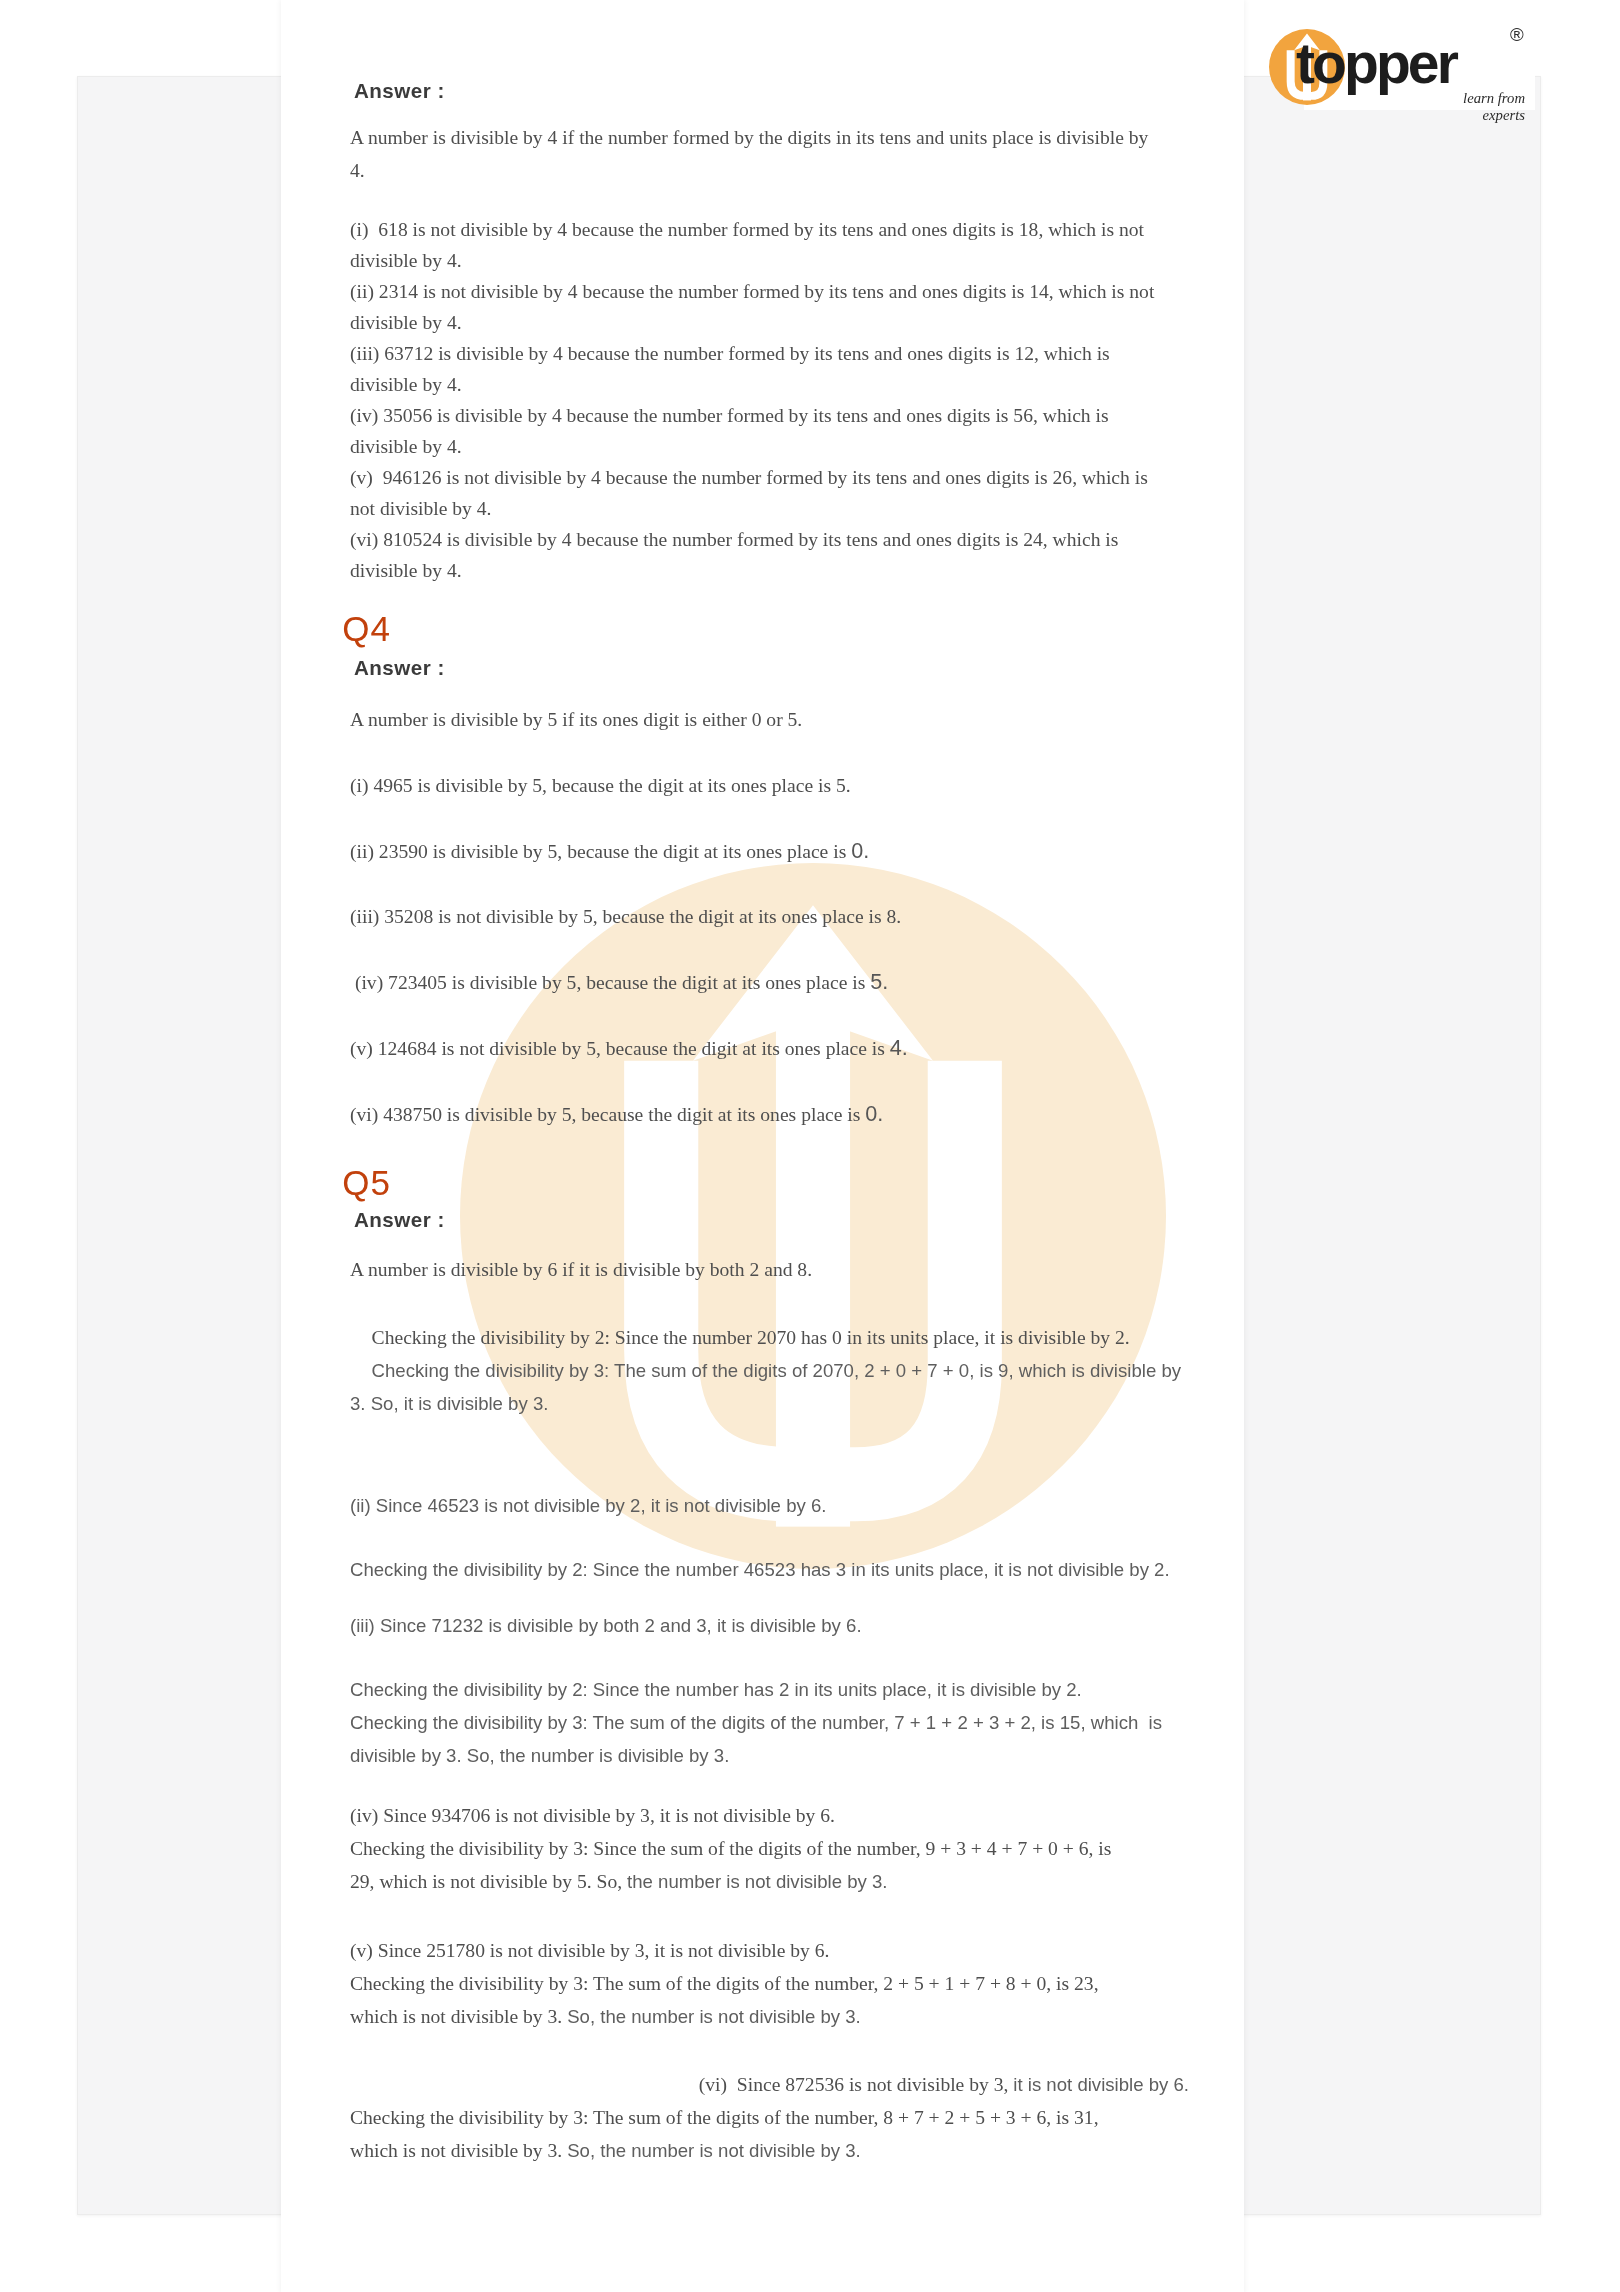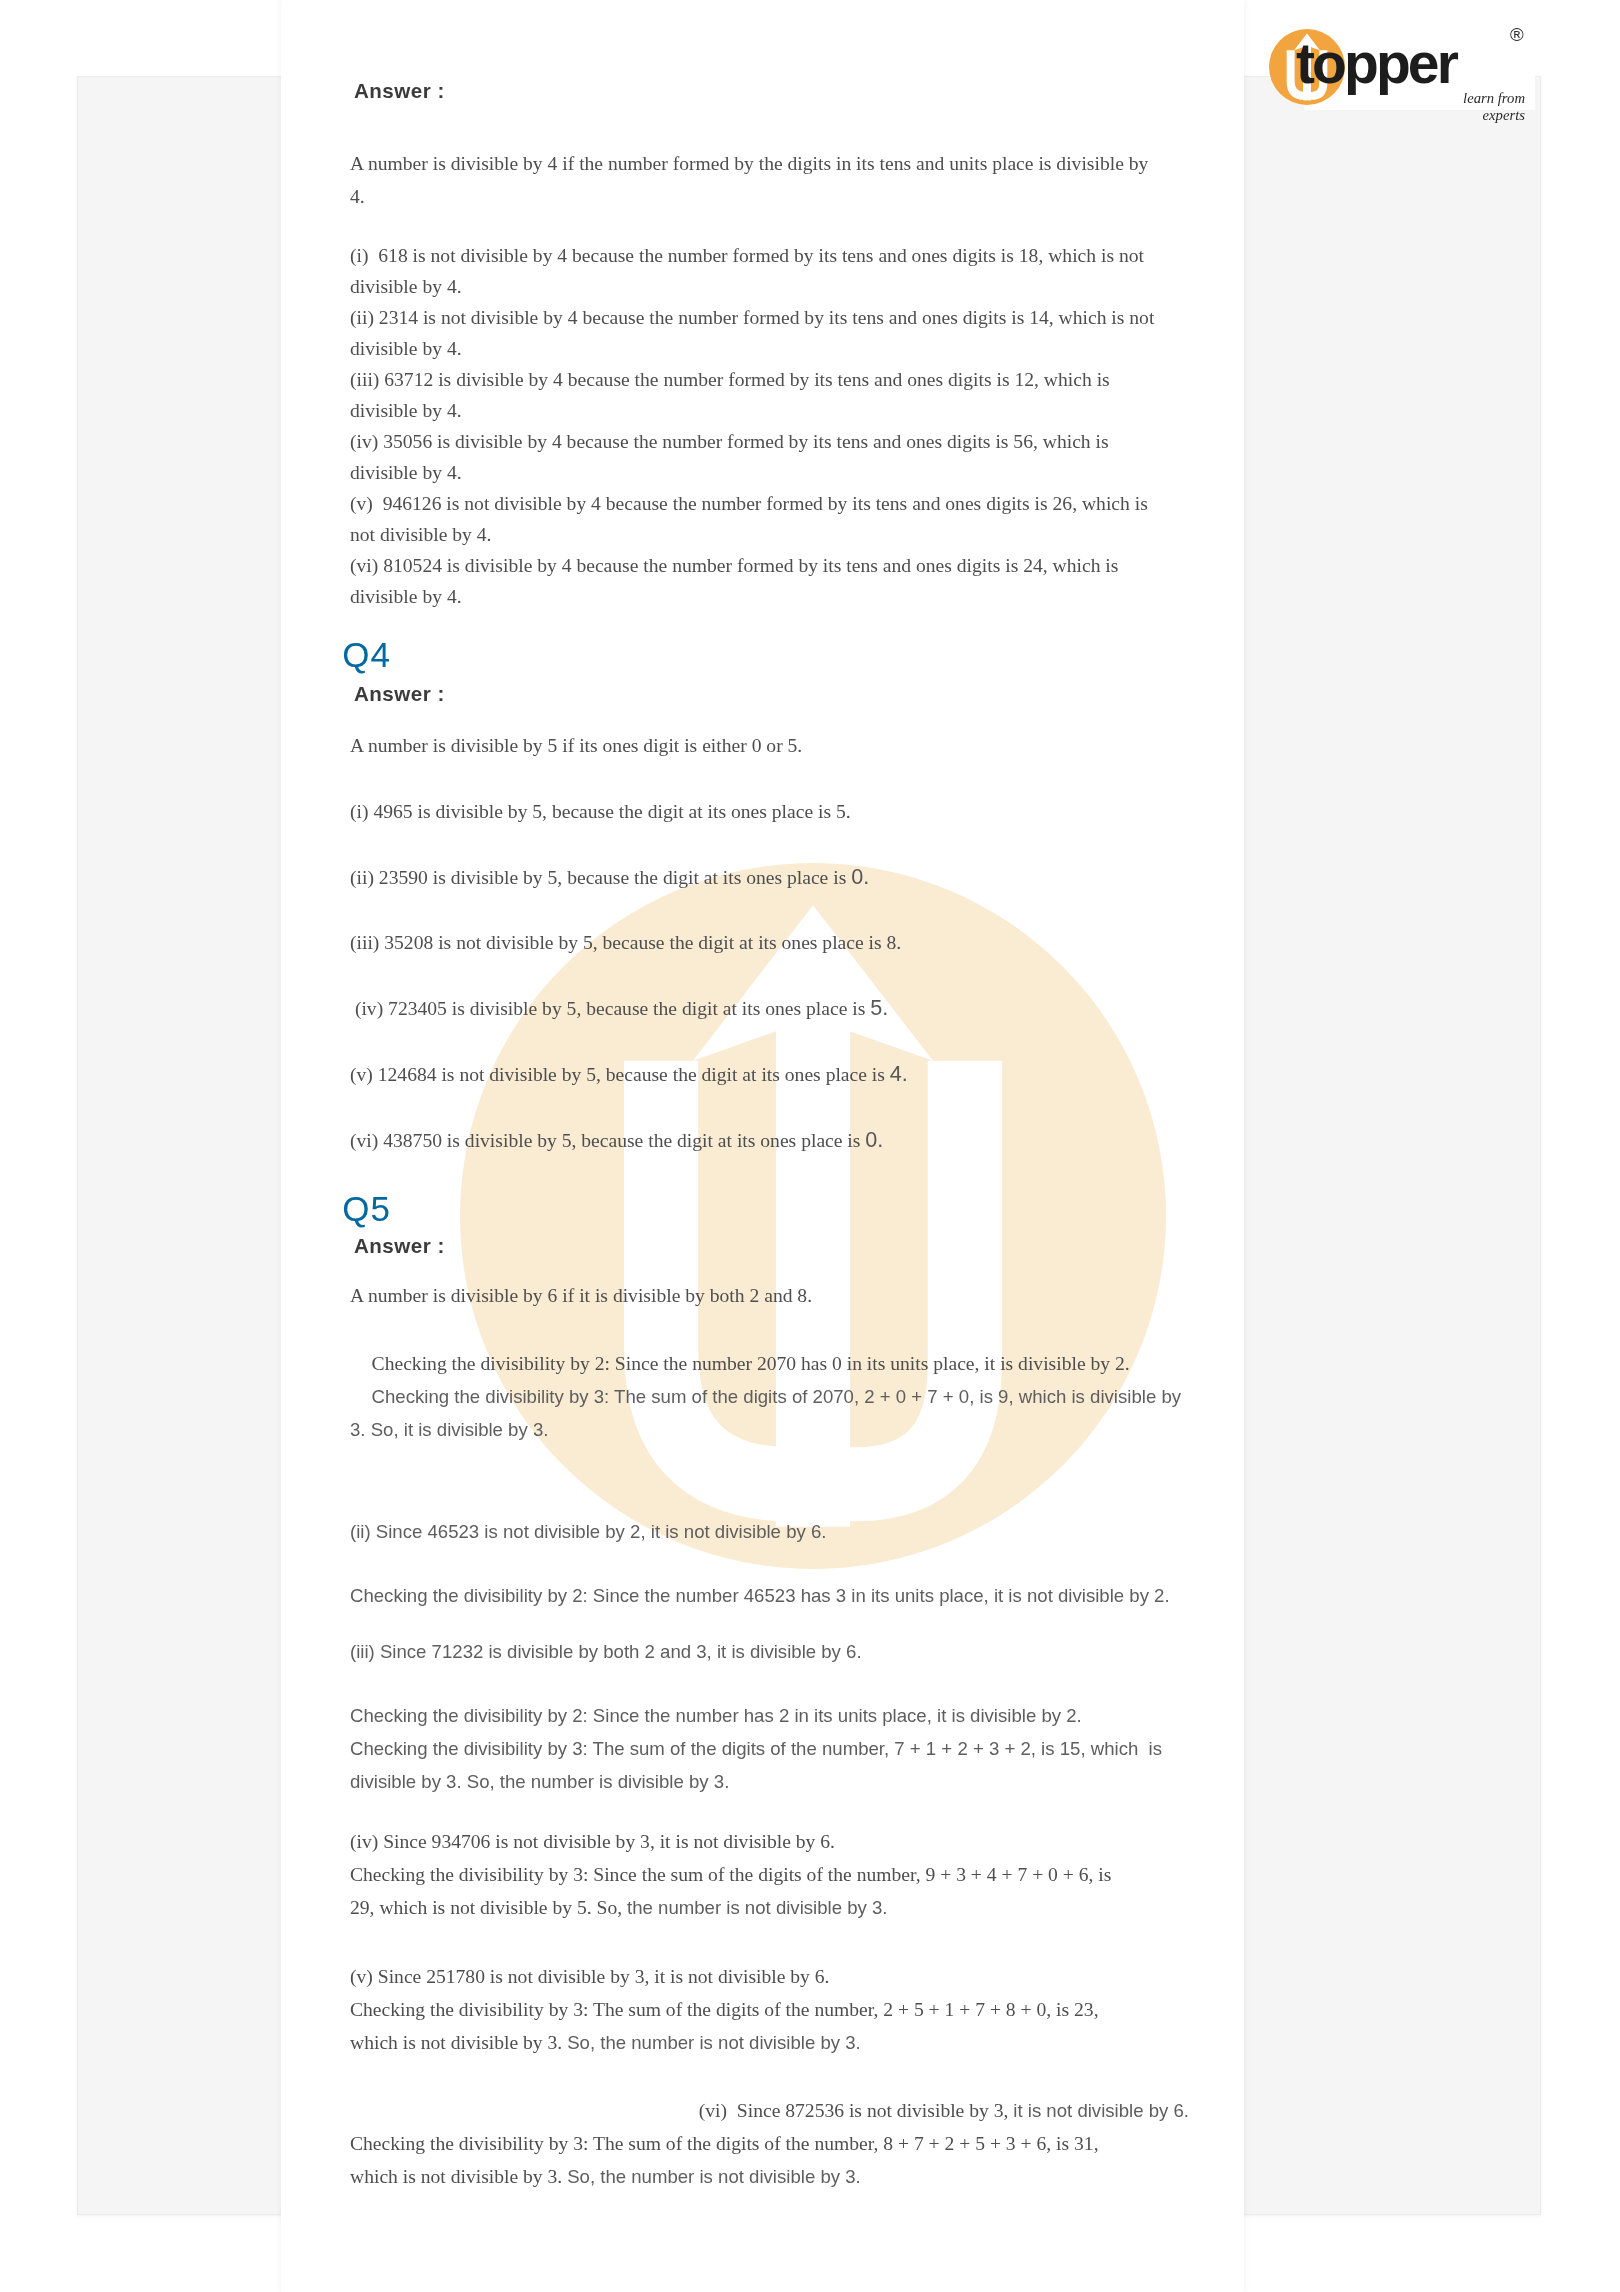--- a/index.html
+++ b/index.html
@@ -12,21 +12,21 @@
   .doc-page{position:absolute;left:281px;top:0;width:963px;height:2293px;background:#ffffff;
             box-shadow:0 0 5.9px rgba(0,0,0,.07);}
   
   .watermark{position:absolute;left:179px;top:863px;width:706px;height:706px;pointer-events:none;}
   
   #doc-content{position:absolute;left:0;top:0;width:100%;box-sizing:border-box;
                padding:78px 55px 0 69px;}
   .answer-label{font-family:"Liberation Sans",sans-serif;font-weight:700;font-size:20.6px;
                 line-height:25.5px;color:#3b3b3b;letter-spacing:0.5px;margin-left:3.9px;}
   .q-heading{font-family:"Liberation Sans",sans-serif;font-weight:400;font-size:35px;
-             line-height:45px;color:#0369a1;letter-spacing:1px;margin-left:-7.8px;}
+             line-height:45px;color:#c2410c;letter-spacing:1px;margin-left:-7.8px;}
   .text-block{}
   .line{white-space:pre;line-height:32px;}
   .f-serif{font-family:"Liberation Serif",serif;font-size:19.6px;color:#4e4e4e;}
   .f-sans{font-family:"Liberation Sans",sans-serif;font-size:18.6px;color:#5e5e5e;}
   .f-sans-big{font-family:"Liberation Sans",sans-serif;font-size:21.6px;color:#565656;}
   
   .logo-bg{position:absolute;left:1304px;top:0;width:231px;height:110px;background:#ffffff;}
   .logo-circle{position:absolute;left:1269px;top:29px;width:76px;height:76px;}
   .logo-word{position:absolute;left:1296px;top:35px;font-family:"Liberation Sans",sans-serif;
              font-weight:700;font-size:57px;letter-spacing:-2.9px;color:#1d1d1d;line-height:1;}
@@ -54,21 +54,21 @@
 
   <div class="doc-page">
     <div class="watermark">
       <svg viewBox="0 0 200 200" width="706" height="706">
         <circle cx="100" cy="100" r="100" fill="#FAEBD3"></circle>
         <use href="#uarrow-glyph"></use>
       </svg>
     </div>
     <div id="doc-content">
         <div class="answer-label">Answer :</div>
-        <div class="text-block" style="margin-top: 44px;">
+        <div class="text-block" style="margin-top: 18px;">
           <div class="line" style="line-height: 32px;"><span class="f-serif">A number is divisible by 4 if the number formed by the digits in its tens and units place is divisible by</span></div>
           <div class="line" style="line-height: 32px;"><span class="f-serif">4.</span></div>
         </div>
         <div class="text-block" style="margin-top: 27.4px;">
           <div class="line" style="line-height: 30px;"><span class="f-serif">(i)  618 is not divisible by 4 because the number formed by its tens and ones digits is 18, which is not</span></div>
           <div class="line" style="line-height: 30px;"><span class="f-serif">divisible by 4.</span></div>
           <div class="line" style="line-height: 30px;"><span class="f-serif">(ii) 2314 is not divisible by 4 because the number formed by its tens and ones digits is 14, which is not</span></div>
           <div class="line" style="line-height: 30px;"><span class="f-serif">divisible by 4.</span></div>
           <div class="line" style="line-height: 30px;"><span class="f-serif">(iii) 63712 is divisible by 4 because the number formed by its tens and ones digits is 12, which is</span></div>
           <div class="line" style="line-height: 30px;"><span class="f-serif">divisible by 4.</span></div>

